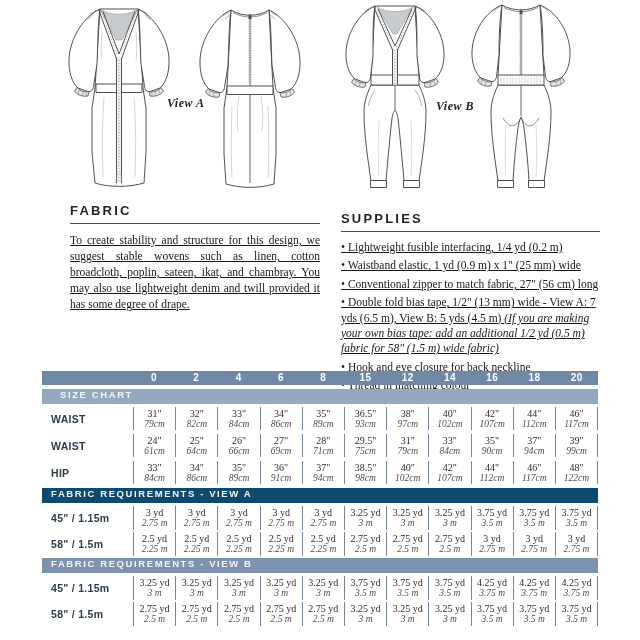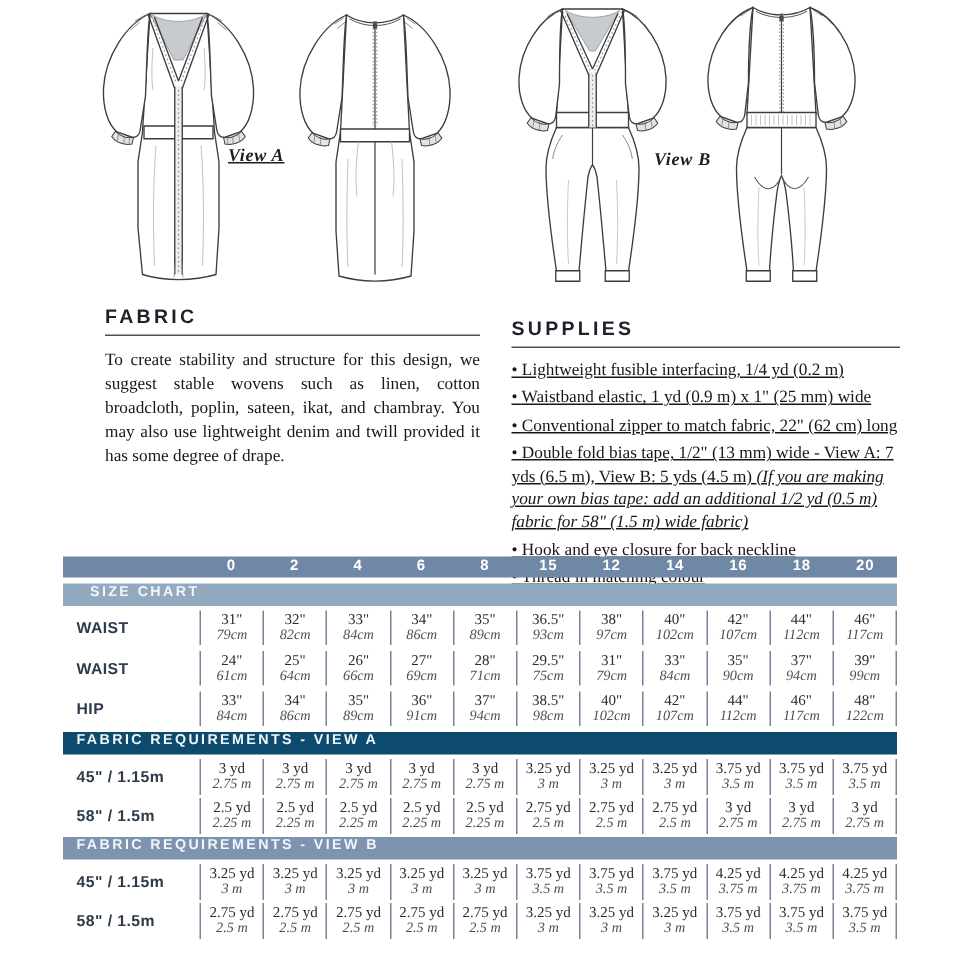--- a/index.html
+++ b/index.html
@@ -4,29 +4,29 @@
 <style>
   html,body{margin:0;padding:0;background:#fff;}
   #page{position:relative;width:640px;height:640px;background:#ffffff;overflow:hidden;
         font-family:"Liberation Sans",sans-serif;}
   .flat{position:absolute;}
   .view-label{position:absolute;font:italic 700 12px "Liberation Serif",serif;color:#1f1f1f;letter-spacing:.5px;}
   #ill-a-front{left:64px;top:2px;width:110px;height:188px;}
   #ill-a-back{left:187px;top:6px;width:126px;height:184px;}
   #ill-b-front{left:339px;top:0px;width:113px;height:196px;}
   #ill-b-back{left:456px;top:0px;width:122px;height:196px;}
-  #view-a-label{left:152px;top:96px;text-decoration:underline;}
+  #view-a-label{left:167px;top:96px;}
   #view-b-label{left:436px;top:99px;}
 
   .text-sec{position:absolute;}
   #fabric-sec{left:70px;top:203px;width:250px;}
   #supplies-sec{left:341px;top:211px;width:259px;}
   .sec-head{font:700 13px "Liberation Sans",sans-serif;letter-spacing:2.2px;color:#1d2229;
             padding-bottom:5px;border-bottom:1.5px solid #4b4f55;margin-bottom:8px;}
-  .sec-body{font:11.5px/1.4 "Liberation Serif",serif;color:#181818;text-align:justify;}
+  .sec-body{font:11.5px/1.4 "Liberation Serif",serif;color:#181818;text-align:justify;text-decoration:underline;}
   .sup-item{font:11.5px/1.34 "Liberation Serif",serif;color:#181818;margin-bottom:3px;text-decoration:underline;}
   .sup-item .it{font-style:italic;}
 
   #tables{position:absolute;left:42px;top:371px;width:556px;}
   .num-row{display:flex;height:14px;margin-bottom:4px;}
   .hspacer{width:91px;}
   .hcell{flex:1;text-align:center;font:700 10px "Liberation Sans",sans-serif;color:#fff;
          letter-spacing:.5px;line-height:14px;}
   .bar{height:15px;line-height:15px;color:#f3f6f9;font:700 9.5px "Liberation Sans",sans-serif;
        letter-spacing:1.6px;padding-left:9px;box-sizing:border-box;margin-bottom:3px;}
@@ -153,21 +153,21 @@
   <div class="text-sec" id="fabric-sec">
     <div class="sec-head">FABRIC</div>
     <div class="sec-body">To create stability and structure for this design, we suggest stable wovens such as linen, cotton broadcloth, poplin, sateen, ikat, and chambray. You may also use lightweight denim and twill provided it has some degree of drape.</div>
   </div>
 
   <div class="text-sec" id="supplies-sec">
     <div class="sec-head">SUPPLIES</div>
     <div>
         <div class="sup-item"><span>• </span><span>Lightweight fusible interfacing, 1/4 yd (0.2 m)</span></div>
         <div class="sup-item"><span>• </span><span>Waistband elastic, 1 yd (0.9 m) x 1" (25 mm) wide</span></div>
-        <div class="sup-item"><span>• </span><span>Conventional zipper to match fabric, 22" (62 cm) long</span></div>
+        <div class="sup-item"><span>• </span><span>Conventional zipper to match fabric, 27" (56 cm) long</span></div>
         <div class="sup-item"><span>• </span><span>Double fold bias tape, 1/2" (13 mm) wide - View A: 7 yds (6.5 m), View B: 5 yds (4.5 m) </span><span class="it">(If you are making your own bias tape: add an additional 1/2 yd (0.5 m) fabric for 58" (1.5 m) wide fabric)</span></div>
         <div class="sup-item"><span>• </span><span>Hook and eye closure for back neckline</span></div>
         <div class="sup-item"><span>• </span><span>Thread in matching colour</span></div>
       </div>
   </div>
 
   <div id="tables">
 
     <div class="num-row" style="background: rgb(111, 136, 166);">
       <div class="hspacer"></div>

